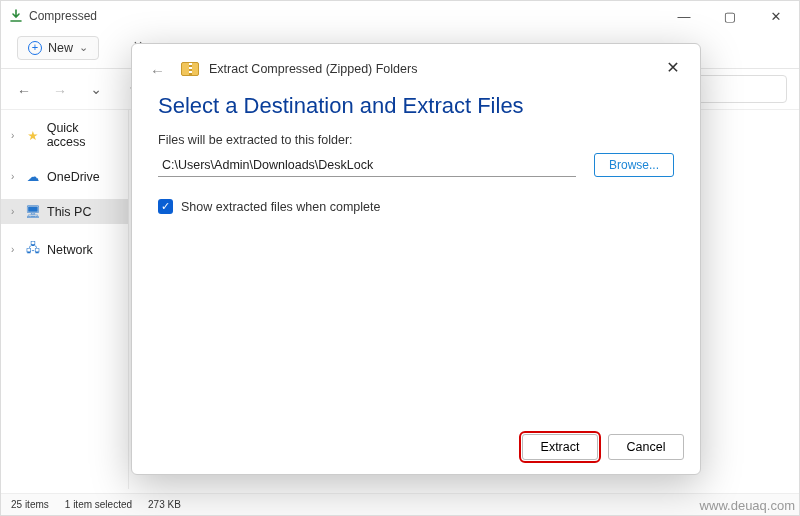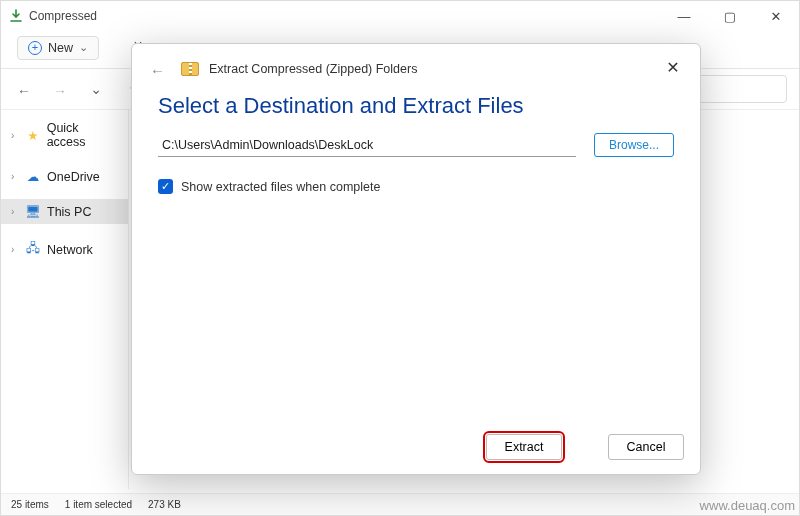--- a/index.html
+++ b/index.html
@@ -41,21 +41,21 @@
   .zipicon::before { content:""; position:absolute; left:7px; top:0; width:3px; height:100%; background:repeating-linear-gradient(#fff 0 2px,#c99a2e 2px 4px); }
   .dlg-title { font-size:22px; color:#0a3e9a; padding: 10px 26px 14px 26px; }
   .dlg-body { padding: 0 26px; font-size:12.5px; color:#333; }
   .dlg-label { margin-bottom:6px; }
   .pathrow { display:flex; gap:18px; align-items:center; }
   .pathfield { flex:1; height:24px; border:none; border-bottom:1px solid #999; background:#fff; padding:0 4px; font-size:12.5px; color:#222; }
   .browsebtn { width:80px; height:24px; border:1px solid #1c86d6; color:#1c86d6; background:#fff; border-radius:3px; font-size:12px; }
   .checkrow { display:flex; align-items:center; gap:8px; margin-top:22px; }
   .cb { width:15px; height:15px; border-radius:3px; background:#0a5fd3; display:flex; align-items:center; justify-content:center; color:#fff; font-size:11px; }
   .dlg-foot { position:absolute; bottom:14px; right:16px; display:flex; gap:10px; }
-  .btn { min-width:76px; height:26px; border:1px solid #bbb; background:#fff; border-radius:3px; font-size:12.5px; padding:0 12px;margin-left:36px; }
+  .btn { min-width:76px; height:26px; border:1px solid #bbb; background:#fff; border-radius:3px; font-size:12.5px; padding:0 12px; }
   .btn.primary { outline:2px solid #d40000; outline-offset:1px; }
   svg { display:block; }
 </style>
 </head>
 <body>
 
 <div class="titlebar">
   <span class="dl-icon">
     <svg width="14" height="14" viewBox="0 0 14 14">
         <path d="M7 1v7M4 5l3 3 3-3M2 12h10" stroke="#2e8b3d" stroke-width="1.6" fill="none" stroke-linecap="round"></path>
@@ -133,20 +133,21 @@
 <div class="overlay">
   <div class="dialog">
     <div class="dlg-close">✕</div>
     <div class="dlg-head">
       <span class="back">←</span>
       <span class="zipicon"></span>
       <span>Extract Compressed (Zipped) Folders</span>
     </div>
     <div class="dlg-title">Select a Destination and Extract Files</div>
     <div class="dlg-body">
+      <div class="dlg-label">Files will be extracted to this folder:</div>
       <div class="pathrow">
         <input class="pathfield" value="C:\Users\Admin\Downloads\DeskLock" style="">
         <button class="browsebtn">Browse...</button>
       </div>
       <div class="checkrow">
         <span class="cb">✓</span>
         <span>Show extracted files when complete</span>
       </div>
     </div>
     <div class="dlg-foot">

